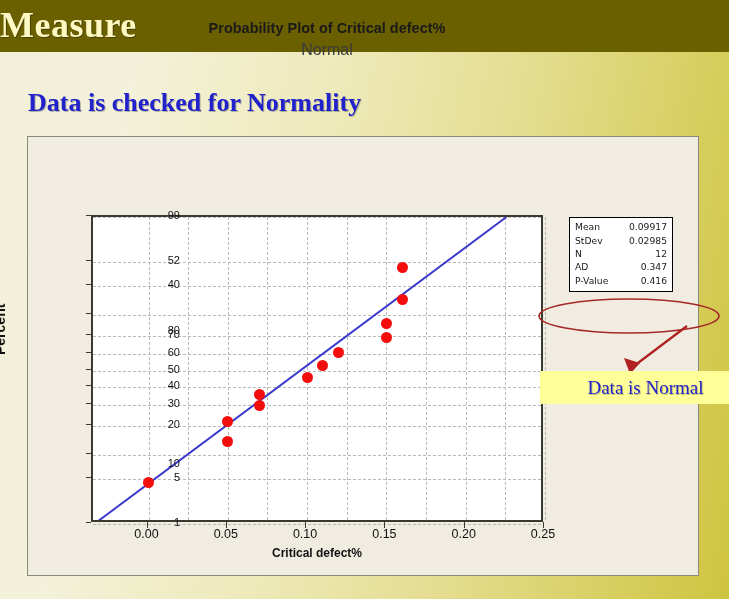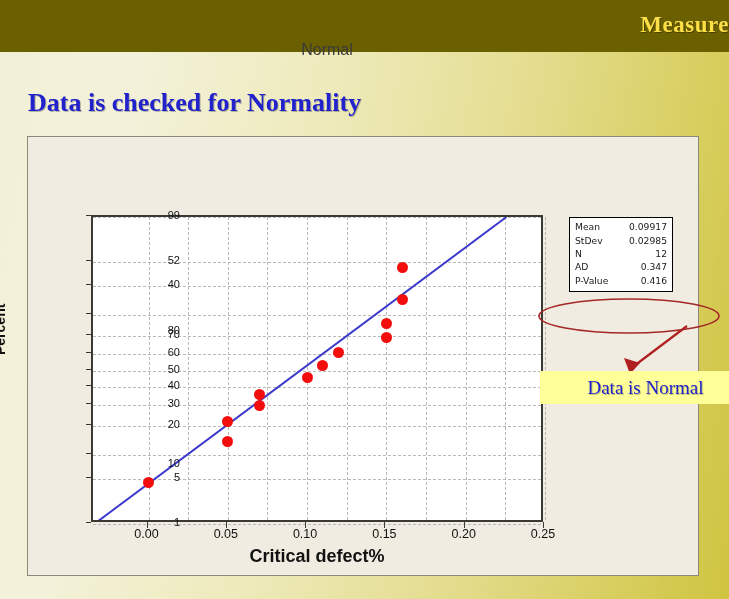--- a/index.html
+++ b/index.html
@@ -13,23 +13,23 @@
     position:relative;width:729px;height:599px;
     background:linear-gradient(100deg,#f2f0d8 0%,#f3f1d9 18%,#eeeaba 42%,#e4dd90 65%,#d8cf62 85%,#cfc440 100%);
   }
   
   #banner{
     position:absolute;left:0;top:0;width:729px;height:52px;
     background:#6b6000;
   }
   #banner-title{
     position:absolute;left:0;top:0;width:729px;height:52px;
-    line-height:50px;text-align:right;
+    line-height:50px;text-align:left;
     font-family:"Liberation Serif", serif;
-    font-weight:bold;font-size:23px;color:#fde047;
+    font-weight:bold;font-size:36px;color:#fef9c3;
     letter-spacing:.5px;
     text-shadow:1px 1px 0 #4a4200;
   }
   
   #subtitle{
     position:absolute;left:28px;top:88px;
     font-family:"Liberation Serif", serif;
     font-weight:bold;font-size:26px;color:#2222cc;
     text-shadow:1px 1px 0 rgba(0,0,0,.25);
     white-space:nowrap;
@@ -84,21 +84,21 @@
   }
   .xtickmark{position:absolute;width:0;border-left:1px solid #3a3a33;height:6px;top:522px;}
   #ylabel{
     position:absolute;left:-8px;top:355px;
     font-size:14px;font-weight:bold;color:#111;
     transform:rotate(-90deg);transform-origin:left top;
     white-space:nowrap;
   }
   #xlabel{
     position:absolute;left:91px;top:546px;width:452px;text-align:center;
-    font-size:18px;font-weight:bold;color:#111;
+    font-size:12px;font-weight:bold;color:#111;
   }
   
   #stats-box{
     position:absolute;left:569px;top:217px;width:104px;
     background:#ffffff;border:1px solid #000;
     padding:3px 4px 3px 4px;box-sizing:border-box;
   }
   #stats-box table{border-collapse:collapse;width:100%;}
   #stats-box td{
     font-size:9.2px;color:#1a1a1a;padding:1.4px 1px;line-height:1.15;
@@ -128,20 +128,21 @@
 <div id="slide">
 
   <div id="banner">
     <div id="banner-title">Measure</div>
   </div>
 
   <div id="subtitle">Data is checked for Normality</div>
 
   <div id="chart-frame"></div>
 
+  <div id="chart-title" style="left:27px;">Probability Plot of Critical defect%</div>
   <div id="chart-subtitle" style="left:27px;">Normal</div>
 
   <div id="plot">
     <div id="grid-layer">
         <div class="gridv" style="left: 55.5088px;"></div>
         <div class="gridv" style="left: 95.1579px;"></div>
         <div class="gridv" style="left: 134.807px;"></div>
         <div class="gridv" style="left: 174.456px;"></div>
         <div class="gridv" style="left: 214.105px;"></div>
         <div class="gridv" style="left: 253.754px;"></div>

